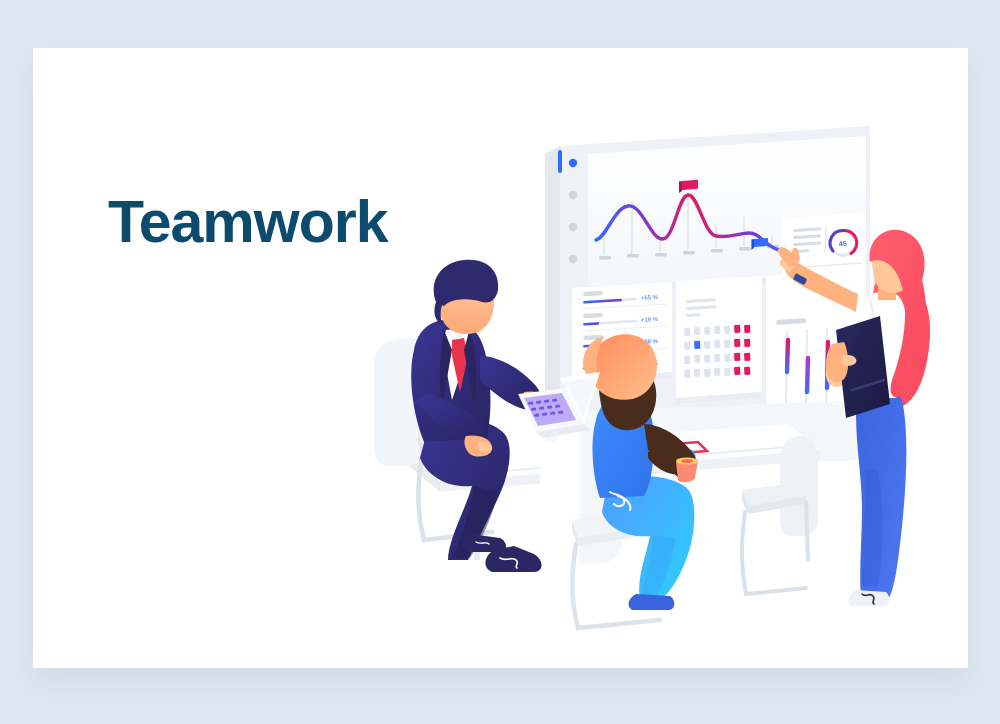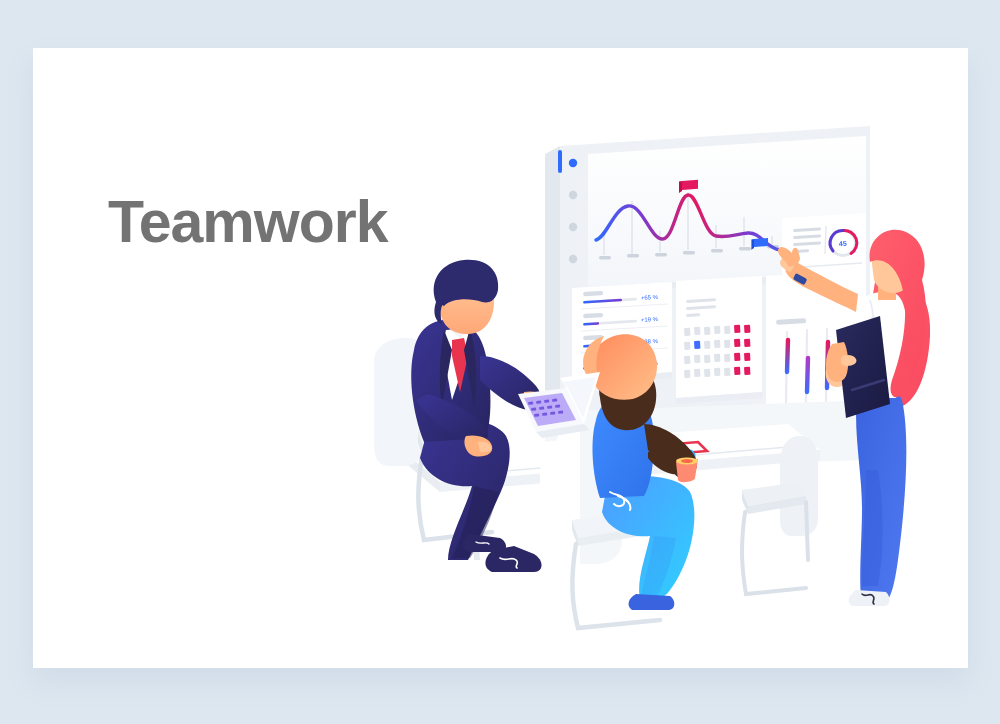--- a/index.html
+++ b/index.html
@@ -10,21 +10,21 @@
   }
   #stage{position:relative;width:1000px;height:724px;}
   #card{
     position:absolute;left:33px;top:48px;width:935px;height:620px;
     background:#ffffff;
     box-shadow:0 14px 26px rgba(120,150,180,.13);
   }
   #title{
     position:absolute;left:108px;top:193px;
     font-size:59px;font-weight:bold;letter-spacing:-1px;
-    color:#737373;line-height:1;
+    color:#0c4a6e;line-height:1;
     font-family:"Liberation Sans", sans-serif;
     white-space:nowrap;
   }
   #art{position:absolute;left:0;top:0;width:1000px;height:724px;}
   svg{display:block;}
 </style>
 </head>
 <body>
 
 <div id="stage">

